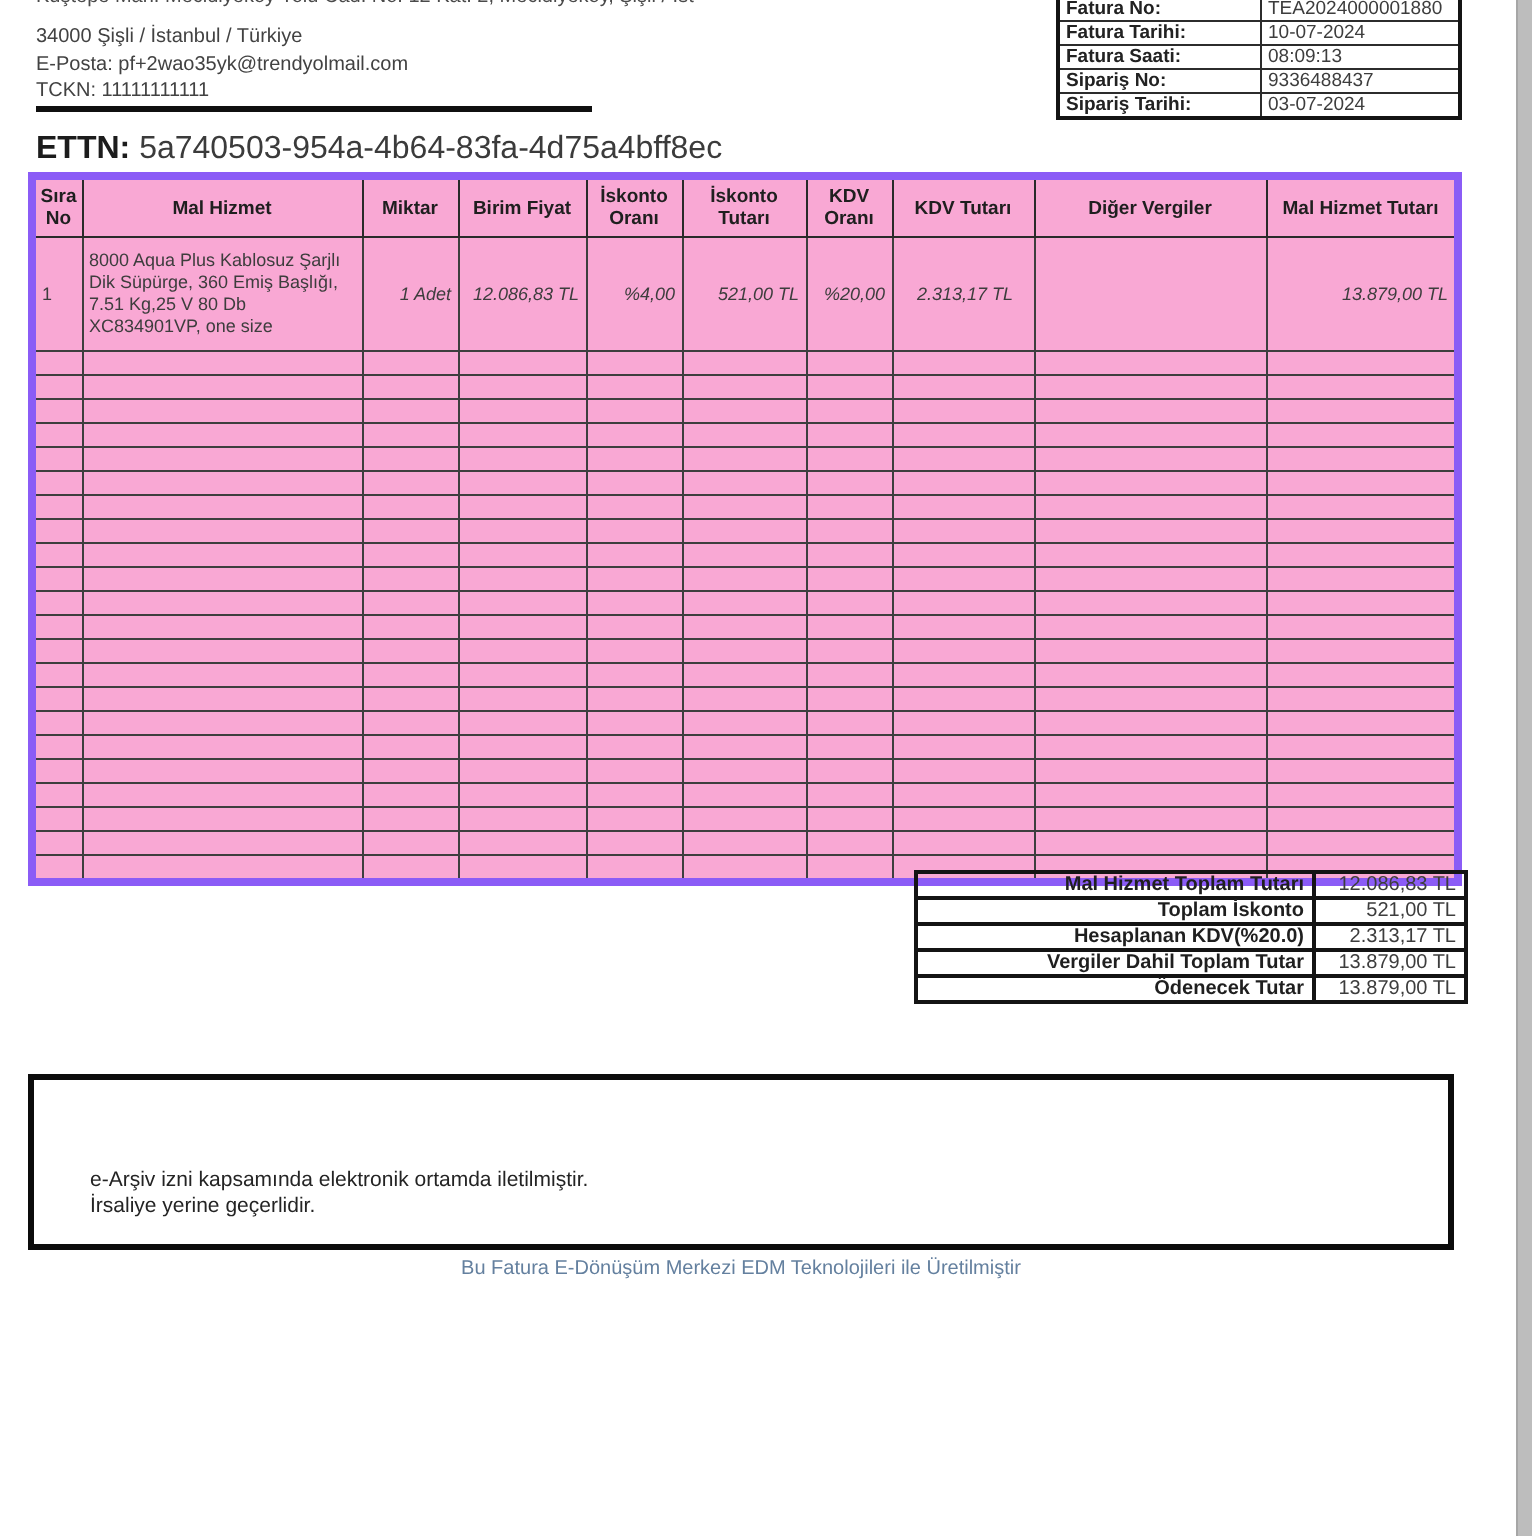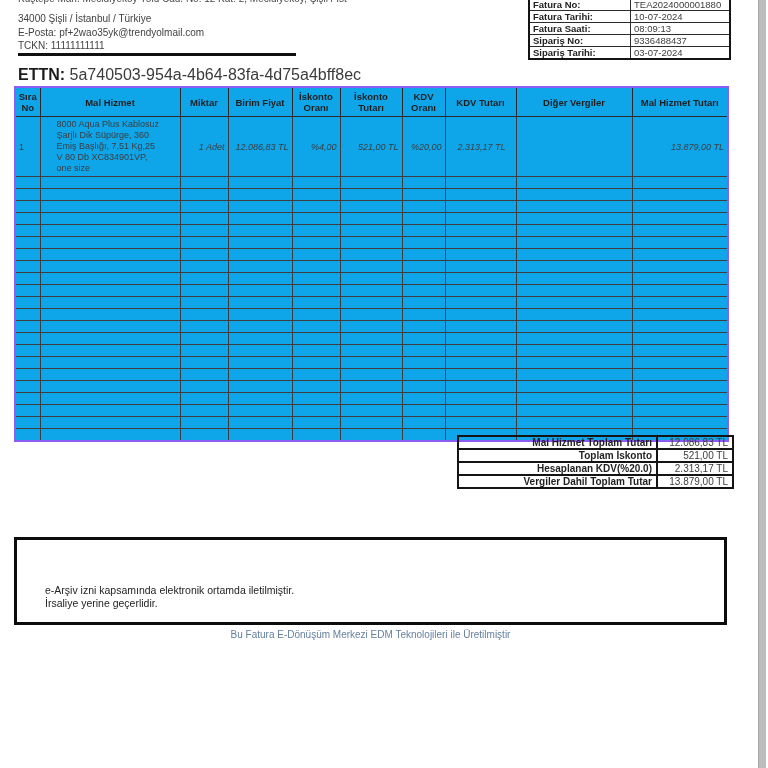--- a/index.html
+++ b/index.html
@@ -12,25 +12,25 @@
   .clip-line{top:-7px;left:18px;font-size:10px;color:#4a4a4a;white-space:nowrap;}
   .divider{left:18px;top:53px;width:278px;height:3px;background:#101010;}
   .ettn{left:18px;top:66px;font-size:16px;white-space:nowrap;}
   .ettn b{color:#1c1c1c;}
   
   .meta-table{left:528px;top:-3px;border-collapse:collapse;border:2px solid #141414;}
   .meta-table td{border:1px solid #2c2c2c;height:11px;padding:0 3px;font-size:9.5px;vertical-align:middle;}
   .meta-label{font-weight:700;color:#222;width:94px;}
   .meta-value{width:92px;color:#3d3d3d;}
   
-  .items-table{left:14px;top:86px;width:713px;table-layout:fixed;border-collapse:collapse;border:2px solid #8b5cf6;background:#0ea5e9;}
+  .items-table{left:14px;top:86px;width:713px;table-layout:fixed;border-collapse:collapse;border:4px solid #8b5cf6;background:#f9a8d4;}
   .items-table th{border:1px solid #2a2a2a;font-size:9.5px;font-weight:700;color:#1f1f1f;text-align:center;padding:2px 1px;height:24px;line-height:11px;vertical-align:middle;}
   .items-table td{border:1px solid #3e3e3e;font-size:9px;color:#3d3d3d;padding:0 2px;vertical-align:middle;}
   .items-table tr.product-row td{height:52px;}
-  .items-table td.desc{line-height:11px;padding:2px 16px;text-align:left;}
+  .items-table td.desc{line-height:11px;padding:2px 3px;text-align:left;}
   .items-table td.num{text-align:right;padding-right:3px;white-space:nowrap;font-style:italic;}
   .items-table td.sira{text-align:left;padding-left:3px;}
   .items-table tr.empty-row td{height:11px;}
   
   .totals-table{left:457px;top:435px;border-collapse:collapse;border:2px solid #0e0e0e;}
   .totals-table td{border:2px solid #141414;height:11px;font-size:10px;padding:0 4px;vertical-align:middle;white-space:nowrap;}
   .totals-label{font-weight:700;color:#1f1f1f;text-align:right;width:189px;}
   .totals-value{text-align:right;width:66px;color:#3d3d3d;}
   
   .note-box{left:14px;top:537px;width:707px;height:82px;border:3px solid #0c0c0c;background:#fff;}
@@ -398,20 +398,24 @@
       <td class="totals-value">521,00 TL</td>
     </tr>
     <tr>
       <td class="totals-label">Hesaplanan KDV(%20.0)</td>
       <td class="totals-value">2.313,17 TL</td>
     </tr>
     <tr>
       <td class="totals-label">Vergiler Dahil Toplam Tutar</td>
       <td class="totals-value">13.879,00 TL</td>
     </tr>
+    <tr>
+      <td class="totals-label">Ödenecek Tutar</td>
+      <td class="totals-value">13.879,00 TL</td>
+    </tr>
   </tbody>
 </table>
 
 <div class="abs note-box">
   <div class="note-text">
     <div>e-Arşiv izni kapsamında elektronik ortamda iletilmiştir.</div>
     <div>İrsaliye yerine geçerlidir.</div>
   </div>
 </div>
 

